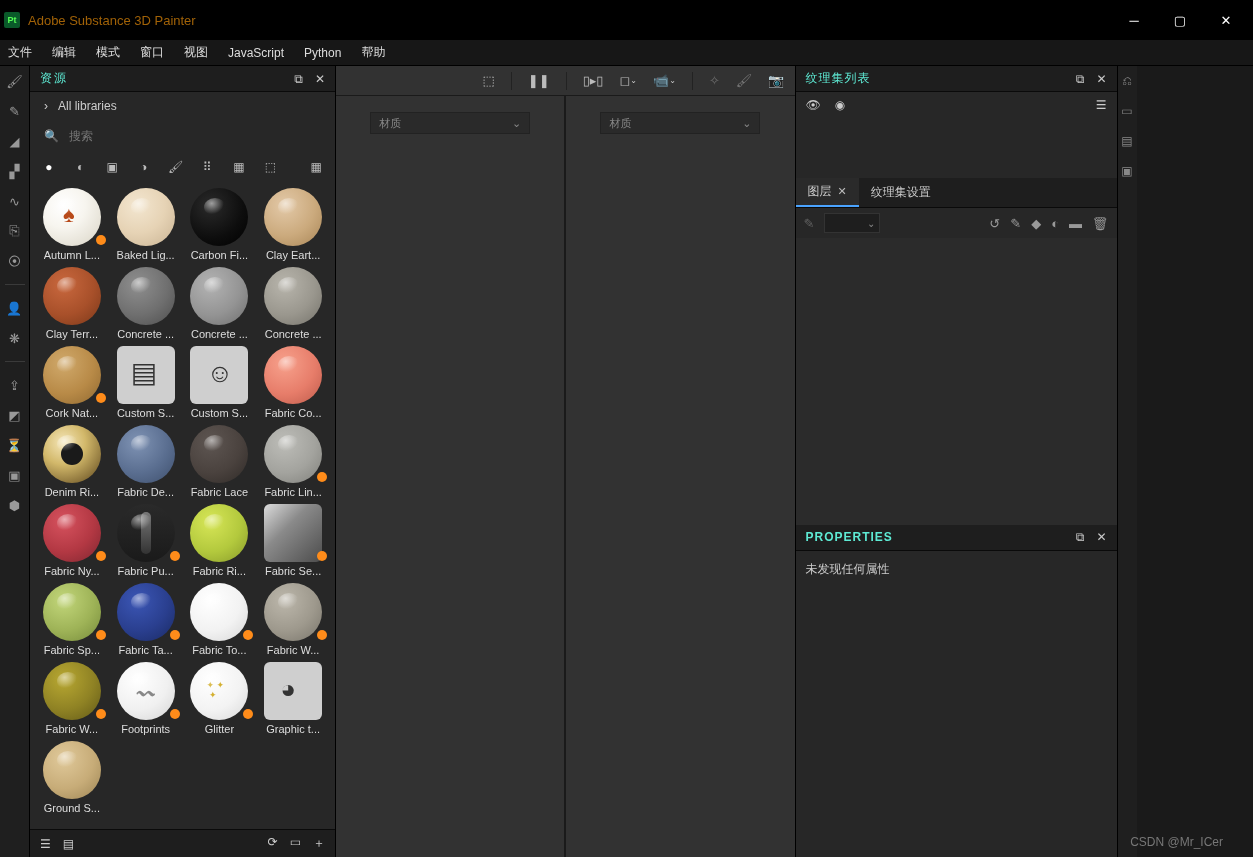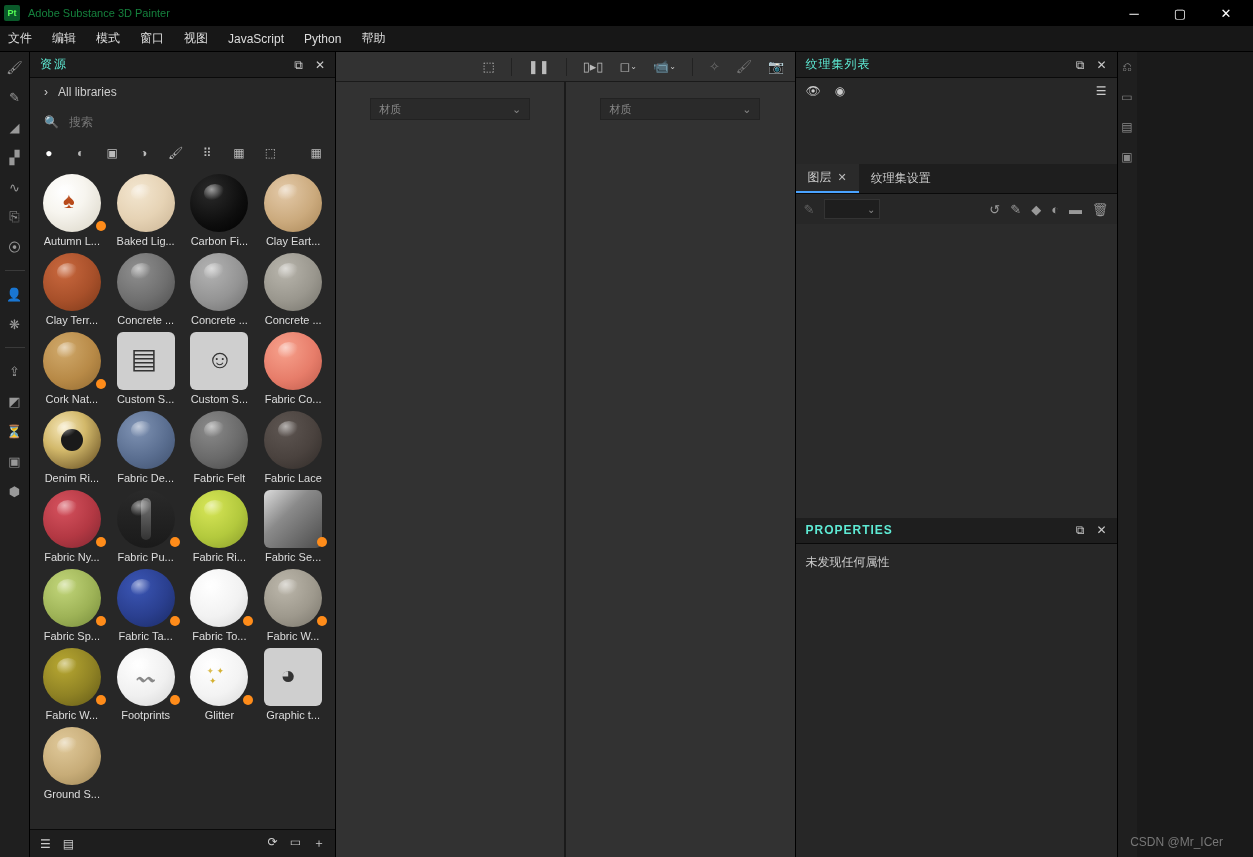--- a/index.html
+++ b/index.html
@@ -1,20 +1,20 @@
 <!DOCTYPE html>
 <html><head>
 <meta charset="utf-8">
 <style>
 *{margin:0;padding:0;box-sizing:border-box;font-family:"Microsoft YaHei",Arial,sans-serif;font-size:12px;color:#ccc;user-select:none}
 body{background:#1a1a1a;width:1253px;height:857px;overflow:hidden;display:flex;flex-direction:column}
 
-.titlebar{height:26px;background:#000;display:flex;align-items:center;padding:0 4px;gap:8px}
+.titlebar{height:40px;background:#000;display:flex;align-items:center;padding:0 4px;gap:8px}
 .app-icon{width:16px;height:16px;background:#0a5a2a;border-radius:2px;display:flex;align-items:center;justify-content:center;font-size:9px;font-weight:bold;color:#5f5}
-.titlebar .title{font-size:11px;color:#15803d}
+.titlebar .title{font-size:13px;color:#a16207}
 .wincontrols{margin-left:auto;display:flex}
 .wincontrols span{width:46px;height:26px;display:flex;align-items:center;justify-content:center;color:#fff;font-size:13px}
 
 .menubar{height:26px;background:#171717;display:flex;align-items:center;padding:0 8px;gap:20px;border-bottom:1px solid #000}
 .menubar span{font-size:12px;color:#ddd}
 
 .mainrow{flex:1;display:flex;min-height:0}
 
 .toolstrip{width:30px;background:#1f1f1f;display:flex;flex-direction:column;align-items:center;padding-top:6px;gap:12px;border-right:1px solid #000}
 .toolstrip .ic{width:18px;height:18px;display:flex;align-items:center;justify-content:center;color:#999;font-size:13px}
@@ -211,26 +211,27 @@
             <div class="ball" style="background: radial-gradient(circle at 35% 30%, rgb(245, 230, 184), rgb(210, 184, 106) 40%, rgb(90, 67, 26));">
               <span style="position:absolute;top:18px;left:18px;width:22px;height:22px;border-radius:50%;background:#1a1a1a"></span>
             </div>
             <div class="lbl">Denim Ri...</div>
           </div>
           <div class="mat">
             <div class="ball" style="background: radial-gradient(circle at 35% 30%, rgb(127, 147, 180), rgb(90, 110, 144) 55%, rgb(62, 79, 108));"></div>
             <div class="lbl">Fabric De...</div>
           </div>
           <div class="mat">
-            <div class="ball" style="background: radial-gradient(circle at 35% 30%, rgb(138, 138, 138), rgb(106, 106, 106) 55%, rgb(71, 71, 71));"></div>
-            <div class="lbl">Fabric Felt</div>
-          </div>
-          <div class="mat">
             <div class="ball" style="background: radial-gradient(circle at 35% 30%, rgb(94, 86, 82), rgb(74, 66, 62) 55%, rgb(47, 42, 39));"></div>
             <div class="lbl">Fabric Lace</div>
+          </div>
+          <div class="mat">
+            <div class="ball" style="background: radial-gradient(circle at 35% 30%, rgb(189, 189, 184), rgb(163, 163, 158) 55%, rgb(127, 127, 122));"></div>
+            <div class="tag"></div>
+            <div class="lbl">Fabric Lin...</div>
           </div>
           <div class="mat">
             <div class="ball" style="background: radial-gradient(circle at 35% 30%, rgb(214, 82, 94), rgb(179, 56, 67) 55%, rgb(126, 38, 48));"></div>
             <div class="tag"></div>
             <div class="lbl">Fabric Ny...</div>
           </div>
           <div class="mat">
             <div class="ball" style="background: linear-gradient(rgb(42, 42, 42), rgb(26, 26, 26));">
               <span style="position:absolute;top:8px;left:24px;width:10px;height:42px;border-radius:5px;background:linear-gradient(#777,#333)"></span>
             </div>

